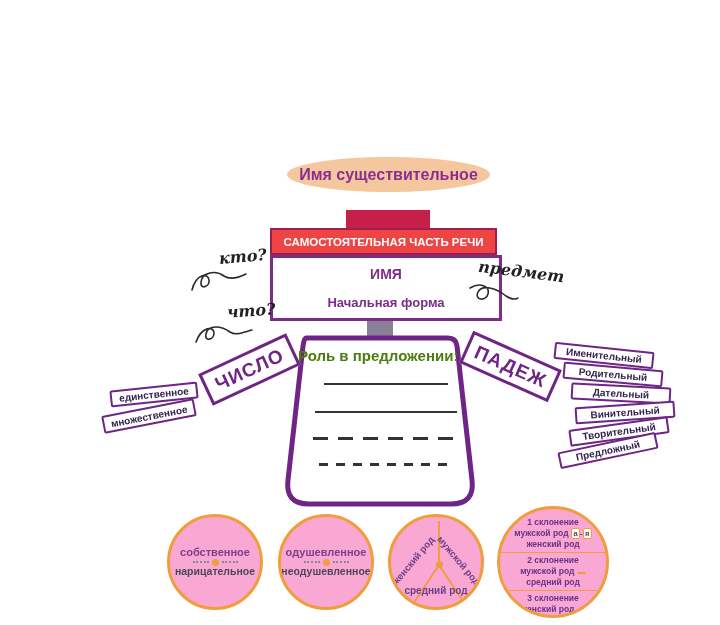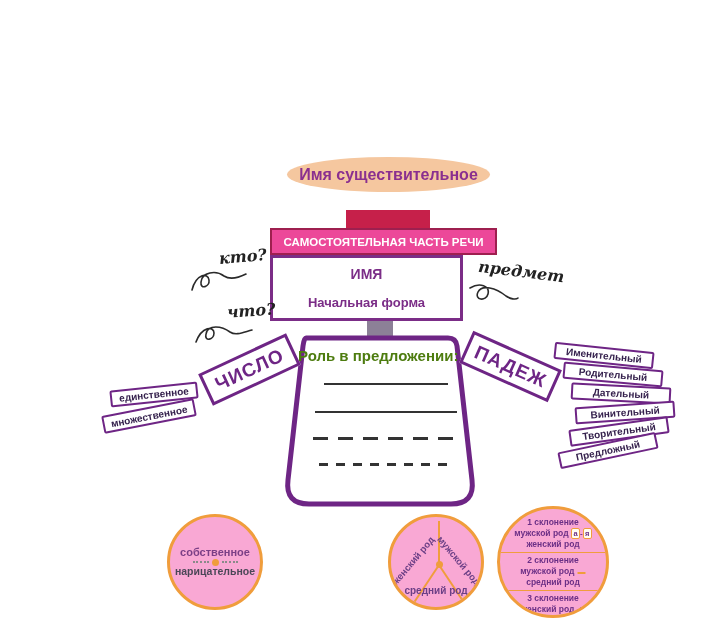--- a/index.html
+++ b/index.html
@@ -14,26 +14,26 @@
   }
   .oval {
     position: absolute; left: 287px; top: 157px; width: 203px; height: 35px;
     background: #f5c79f; border-radius: 50%;
     display: flex; align-items: center; justify-content: center;
     font-size: 16px; font-weight: bold; color: #8a2f8f;
   }
   .tab { position: absolute; left: 346px; top: 210px; width: 84px; height: 22px; background: #c6204a; }
   .banner {
     position: absolute; left: 270px; top: 228px; width: 227px; height: 27px;
-    background: #ec4899; border: 2px solid #9e1f4f; color: #ffffff;
+    background: #ef4444; border: 2px solid #9e1f4f; color: #ffffff;
     display: flex; align-items: center; justify-content: center;
     font-size: 11.5px; font-weight: bold; white-space: nowrap;
   }
   .head {
-    position: absolute; left: 270px; top: 255px; width: 193px; height: 66px;
+    position: absolute; left: 270px; top: 255px; width: 232px; height: 66px;
     background: #ffffff; border: 3px solid #7b2d87;
     display: flex; flex-direction: column; align-items: center; justify-content: center; text-align: center;
   }
   .head-title { color: #7b2d87; font-weight: bold; font-size: 14px; line-height: 1.15; }
   .head-sub   { color: #7b2d87; font-weight: bold; font-size: 13px; margin-top: 12px; }
   .neck { position: absolute; left: 367px; top: 319px; width: 26px; height: 20px; background: #8c8097; }
 
   .ann {
     position: absolute; font-family: "DejaVu Serif", serif; font-style: italic;
     font-weight: bold; font-size: 16px; color: #222222; white-space: nowrap;
@@ -177,20 +177,29 @@
   <div class="circle circle-1 c-two">
     <div class="c-word-top">собственное</div>
     <div class="c-div">
       <span class="seg"></span>
       <span class="dot"></span>
       <span class="seg"></span>
     </div>
     <div class="c-word-bottom">нарицательное</div>
   </div>
 
+  <div class="circle circle-2 c-two">
+    <div class="c-word-top">одушевленное</div>
+    <div class="c-div">
+      <span class="seg"></span>
+      <span class="dot"></span>
+      <span class="seg"></span>
+    </div>
+    <div class="c-word-bottom">неодушевленное</div>
+  </div>
 
   <div class="circle circle-3">
     <svg class="g-lines" width="96" height="96" viewBox="0 0 96 96">
       <line x1="48" y1="4" x2="48" y2="48" stroke="#f09d3c" stroke-width="2"></line>
       <line x1="48" y1="48" x2="20" y2="90" stroke="#f09d3c" stroke-width="2"></line>
       <line x1="48" y1="48" x2="76" y2="90" stroke="#f09d3c" stroke-width="2"></line>
     </svg>
     <div class="g-dot"></div>
     <div class="g-left">женский род</div>
     <div class="g-right">мужской род</div>

